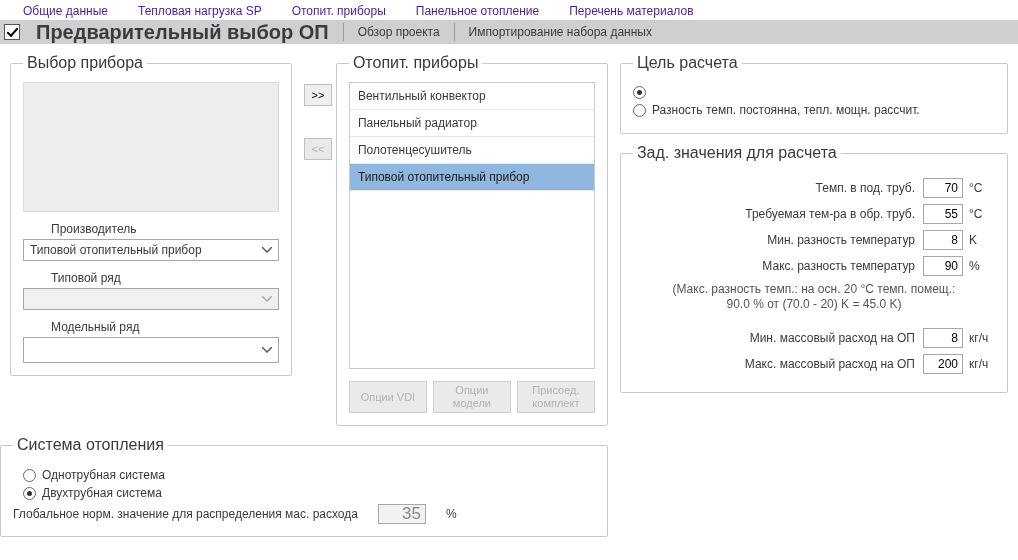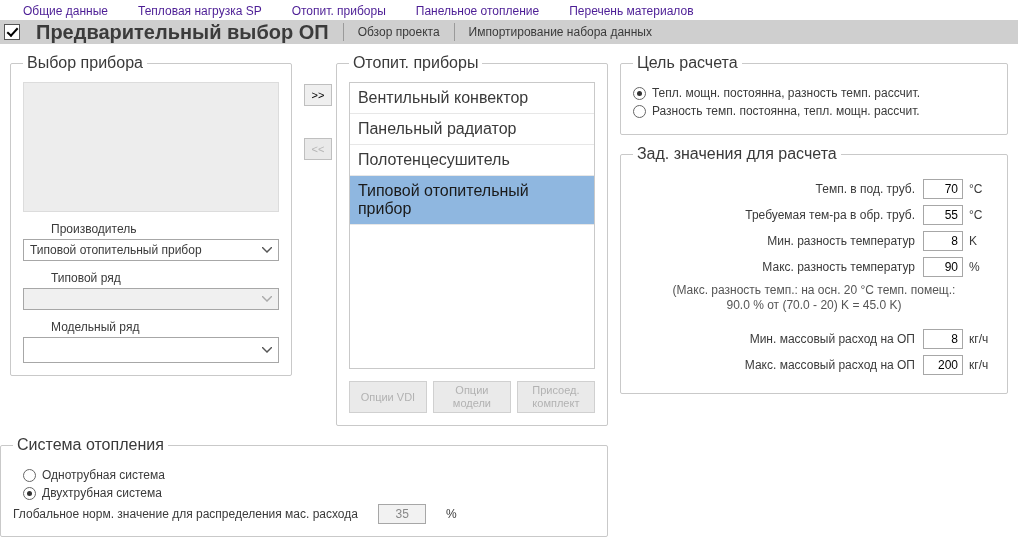--- a/index.html
+++ b/index.html
@@ -137,21 +137,21 @@
   .device-list {
     border: 1px solid #c9c9c9;
     height: 287px;
     background: #fff;
     margin-bottom: 12px;
   }
   .device-list .row {
     padding: 6px 8px;
     border-bottom: 1px solid #e7e7e7;
     cursor: default;
-    font-size: 16px;
+    font-size: 12px;
   }
   .device-list .row.selected {
     background: #8fb7e0;
     color: #1a1a1a;
   }
 
   .mid-buttons { display: flex; gap: 6px; }
   .mid-buttons button {
     flex: 1;
     height: 32px;
@@ -206,22 +206,22 @@
   .bottom-group { width: 608px; margin-left: 10px; }
   .global-row {
     display: flex; align-items: center; gap: 20px; margin-top: 4px;
   }
   .global-row input[type=text] {
     width: 48px; height: 20px;
     border: 1px solid #a7a7a7;
     background: #f2f2f2;
     color: #888;
     text-align: right;
-    padding: 1px 16px;
-    font-family: inherit; font-size: 12px;
+    padding: 1px 4px;
+    font-family: inherit; font-size: 17px;
   }
 </style>
 </head>
 <body>
 
 <div class="tab-strip">
   <div class="tab">Общие данные</div>
   <div class="tab">Тепловая нагрузка SP</div>
   <div class="tab">Отопит. приборы</div>
   <div class="tab">Панельное отопление</div>
@@ -307,21 +307,20 @@
         </div>
       </fieldset>
     </div>
   </div>
 
   <div class="col-right">
     <fieldset class="group">
       <legend>Цель расчета</legend>
       <div class="radio-row">
         <span class="radio checked"></span>
-        <span>Тепл. мощн. постоянна, разность темп. рассчит.</span>
       </div>
       <div class="radio-row">
         <span class="radio"></span>
         <span>Разность темп. постоянна, тепл. мощн. рассчит.</span>
       </div>
     </fieldset>
 
     <fieldset class="group">
       <legend>Зад. значения для расчета</legend>
 

